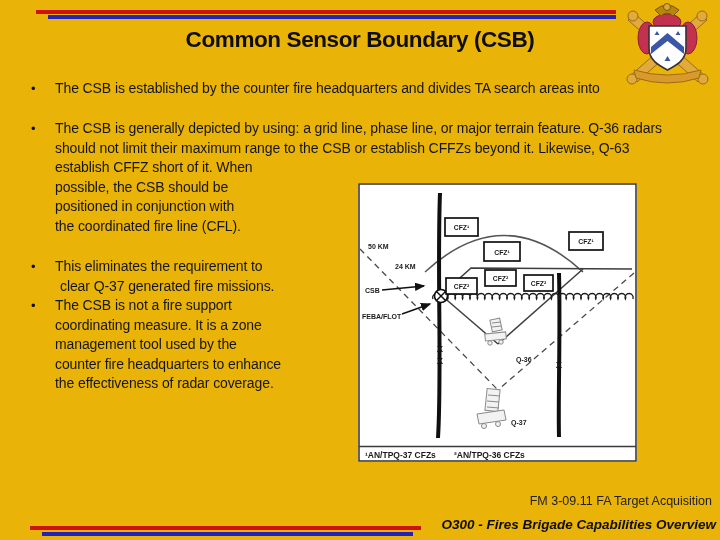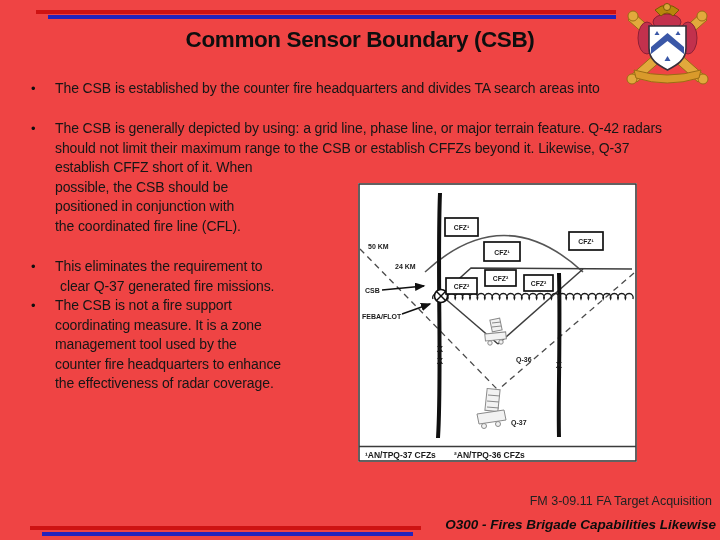--- a/index.html
+++ b/index.html
@@ -1,17 +1,17 @@
 <!DOCTYPE html>
 <html><head>
 <meta charset="utf-8">
 <style>
   html,body{margin:0;padding:0;background:#888;}
   .slide{
-    position:relative;width:720px;height:540px;background:#ef4444;
+    position:relative;width:720px;height:540px;background:#eab308;
     font-family:"Liberation Sans",sans-serif;overflow:hidden;color:#1c1c1c;
   }
   .hline{position:absolute;}
   .hline.red{background:#CE1212;}
   .hline.blue{background:#2323BC;}
   .title{
     position:absolute;left:0;top:27px;width:720px;text-align:center;
     font-size:22.5px;font-weight:bold;letter-spacing:-0.4px;color:#0e0e0e;
   }
   .bullet{position:absolute;left:0;width:720px;}
@@ -76,22 +76,22 @@
   <div class="bullet" style="top:79px">
     <span class="dot">•</span>
     <div class="btxt">
       <div class="bline">The CSB is established by the counter fire headquarters and divides TA search areas into</div>
     </div>
   </div>
 
   <div class="bullet" style="top:119px">
     <span class="dot">•</span>
     <div class="btxt">
-      <div class="bline">The CSB is generally depicted by using: a grid line, phase line, or major terrain feature. Q-42 radars</div>
-      <div class="bline">should not limit their maximum range to the CSB or establish CFFZs beyond it. Likewise, Q-37</div>
+      <div class="bline">The CSB is generally depicted by using: a grid line, phase line, or major terrain feature. Q-36 radars</div>
+      <div class="bline">should not limit their maximum range to the CSB or establish CFFZs beyond it. Likewise, Q-63</div>
       <div class="bline">establish CFFZ short of it. When</div>
       <div class="bline">possible, the CSB should be</div>
       <div class="bline">positioned in conjunction with</div>
       <div class="bline">the coordinated fire line (CFL).</div>
     </div>
   </div>
 
   <div class="bullet" style="top:257px">
     <span class="dot">•</span>
     <div class="btxt">
@@ -201,16 +201,16 @@
       <g font-size="8.5" font-weight="bold">
         <text x="7" y="274.5">¹AN/TPQ-37 CFZs</text>
         <text x="96" y="274.5">²AN/TPQ-36 CFZs</text>
       </g>
     </svg>
   </div>
 
   <div class="footer-ref">FM 3-09.11 FA Target Acquisition</div>
   <div class="hline red" style="left:30px;top:525.5px;width:391px;height:4px;"></div>
   <div class="hline blue" style="left:42px;top:531.5px;width:371px;height:4px;"></div>
-  <div class="footer-course">O300 - Fires Brigade Capabilities Likewise</div>
+  <div class="footer-course">O300 - Fires Brigade Capabilities Overview</div>
   <div class="page-num">12</div>
 
 </div>
 
 </body></html>

